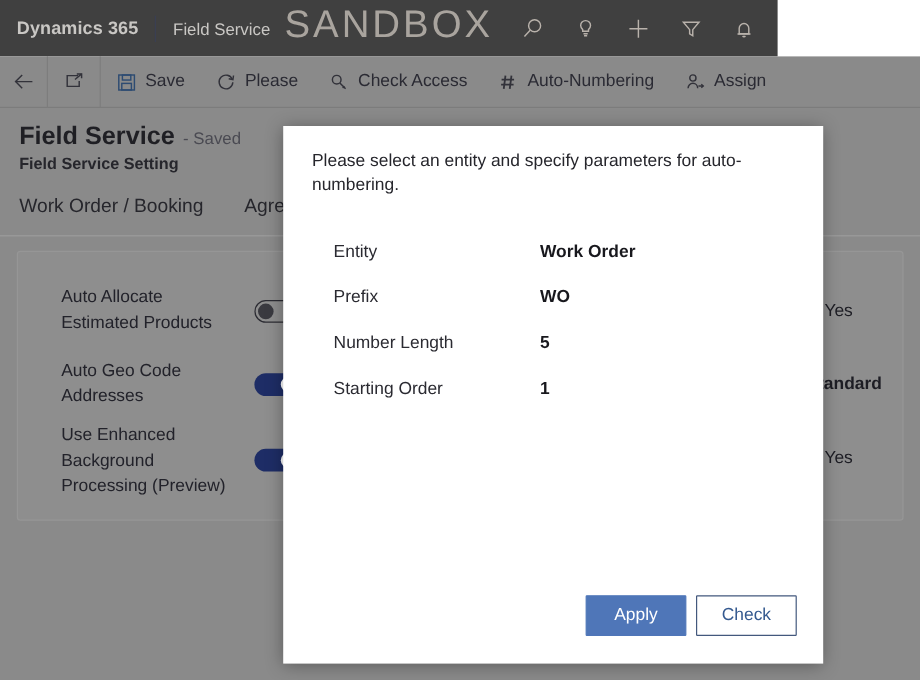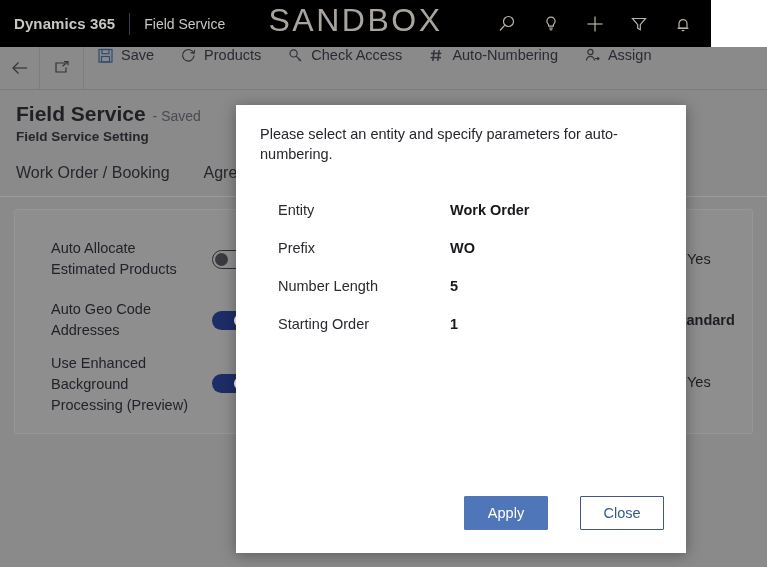--- a/index.html
+++ b/index.html
@@ -16,23 +16,23 @@
     position: relative;
     width: 767px;
     height: 567px;
     overflow: hidden;
   }
 
   
   .topbar {
     position: absolute;
     top: 0; left: 0;
-    width: 711px;
+    width: 648px;
     height: 47px;
-    background: #000000;
+    background: #404040;
     display: flex;
     align-items: center;
   }
   .brand-wrap {
     display: flex;
     align-items: center;
     height: 47px;
     padding-left: 14px;
   }
   .brand-name {
@@ -102,21 +102,21 @@
   }
   .cmd-popout {
     width: 44px; height: 43px;
     display: flex; align-items: center; justify-content: center;
     cursor: pointer;
     border-right: 1px solid #7d7d7d;
   }
   .cmd-btn {
     height: 43px;
     display: flex;
-    align-items: flex-start;
+    align-items: center;
     gap: 7px;
     padding: 0 13px;
     cursor: pointer;
     white-space: nowrap;
   }
   .cmd-btn .lbl {
     font-size: 14.5px;
     color: #2a2a33;
   }
   .cmd-btn svg { display: block; flex: none; }
@@ -279,21 +279,21 @@
   .field-value {
     font-size: 14.5px;
     font-weight: bold;
     color: #18181d;
   }
   .modal-actions {
     position: absolute;
     right: 22px;
     bottom: 23px;
     display: flex;
-    gap: 32px;
+    gap: 8px;
     padding-left: 44px;
   }
   .btn {
     width: 84px;
     height: 34px;
     font-size: 14.5px;
     font-family: "Liberation Sans", sans-serif;
     cursor: pointer;
     border-radius: 1px;
   }
@@ -384,21 +384,21 @@
     </div>
 
 
     <div class="cmd-btn">
       <span>
         <svg width="17" height="17" viewBox="0 0 17 17" fill="none" stroke="#32323a" stroke-width="1.2">
           <path d="M13.6 6.2A5.7 5.7 0 1 0 14 8.5"></path>
           <polyline points="10.6,5.6 14.1,6.3 14.6,2.9"></polyline>
         </svg>
       </span>
-      <span class="lbl">Products</span>
+      <span class="lbl">Please</span>
     </div>
 
     <div class="cmd-btn">
       <span>
         <svg width="17" height="17" viewBox="0 0 17 17" fill="none" stroke="#32323a" stroke-width="1.2">
           <circle cx="6.6" cy="6.4" r="3.6"></circle>
           <line x1="9.2" y1="9.1" x2="14" y2="14"></line>
           <line x1="11.6" y1="13.3" x2="13" y2="11.9"></line>
         </svg>
       </span>
@@ -495,18 +495,18 @@
         <span class="field-value">5</span>
       </div>
       <div class="field-row">
         <span class="field-label">Starting Order</span>
         <span class="field-value">1</span>
       </div>
     </div>
 
     <div class="modal-actions">
       <button class="btn btn-primary">Apply</button>
-      <button class="btn btn-secondary">Close</button>
+      <button class="btn btn-secondary">Check</button>
     </div>
 
   </div>
 
 </div>
 
 </body></html>

